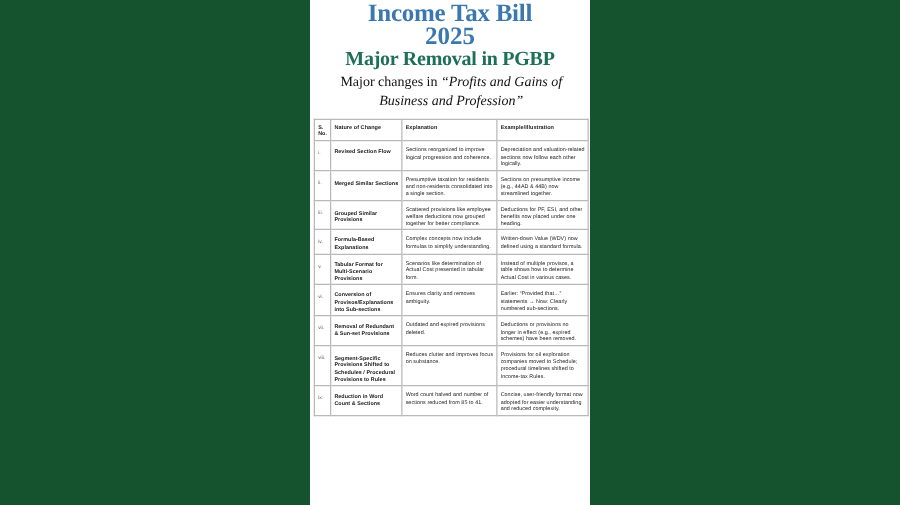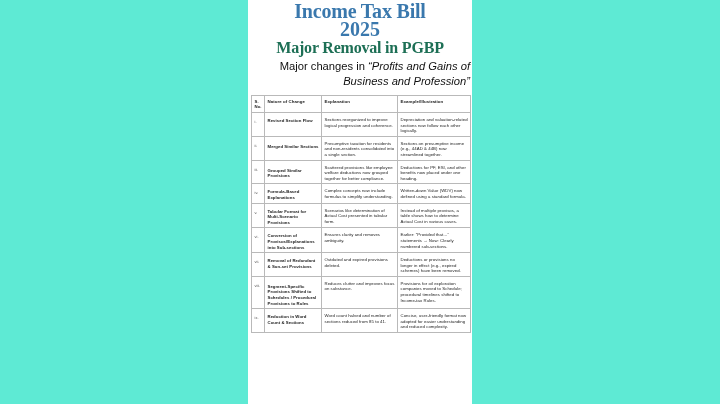--- a/index.html
+++ b/index.html
@@ -10,21 +10,21 @@
   body {
     width: 720px;
     height: 404px;
     overflow: hidden;
     font-family: "Liberation Sans", sans-serif;
   }
   #screen {
     position: relative;
     width: 720px;
     height: 404px;
-    background: #5eead4;
+    background: #14532d;
     overflow: hidden;
   }
   #page {
     position: absolute;
     left: 248px;
     top: 0;
     width: 224px;
     height: 404px;
     background: #ffffff;
     overflow: hidden;
@@ -60,21 +60,22 @@
     color: #1d6f55;
     margin-top: 0px;
     letter-spacing: -0.2px;
     white-space: nowrap;
   }
   .lede {
     margin: 3px 2px 0 4px;
     font-size: 11.2px;
     line-height: 15px;
     color: #111111;
-    text-align: right;
+    text-align: center;
+    font-family: Liberation Serif, serif;
   }
   .lede .q {
     font-style: italic;
   }
 
   
   .tbl-wrap {
     margin: 6px 0 0 3px;
     width: 220px;
   }

